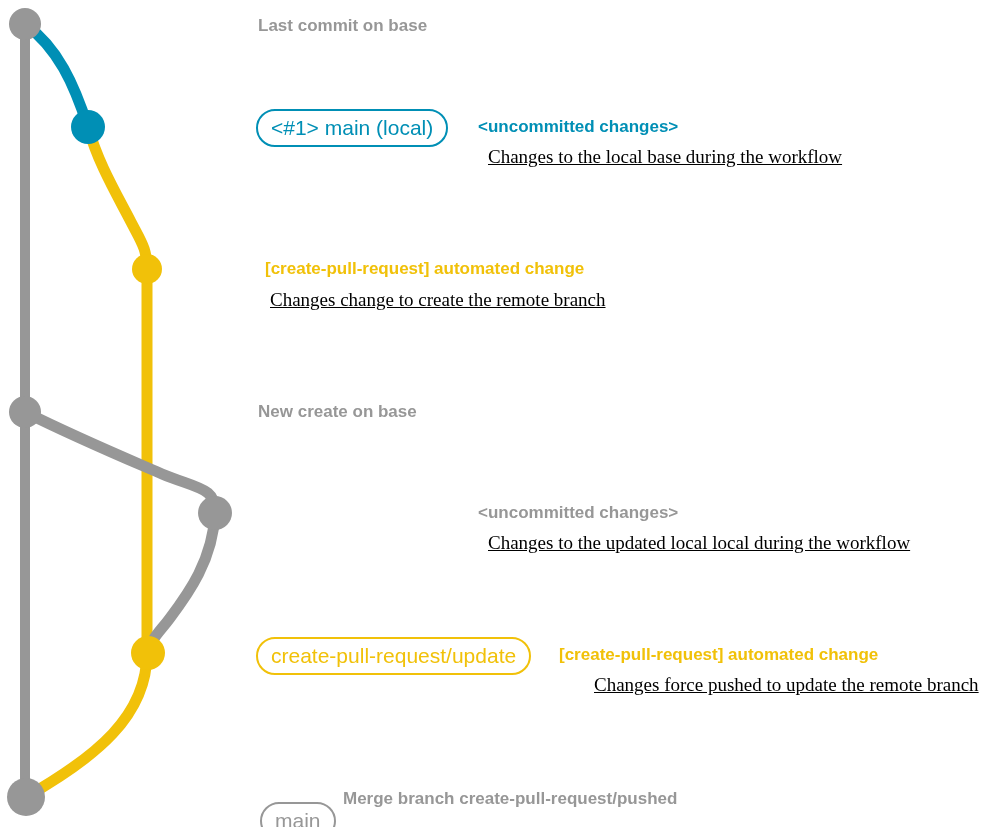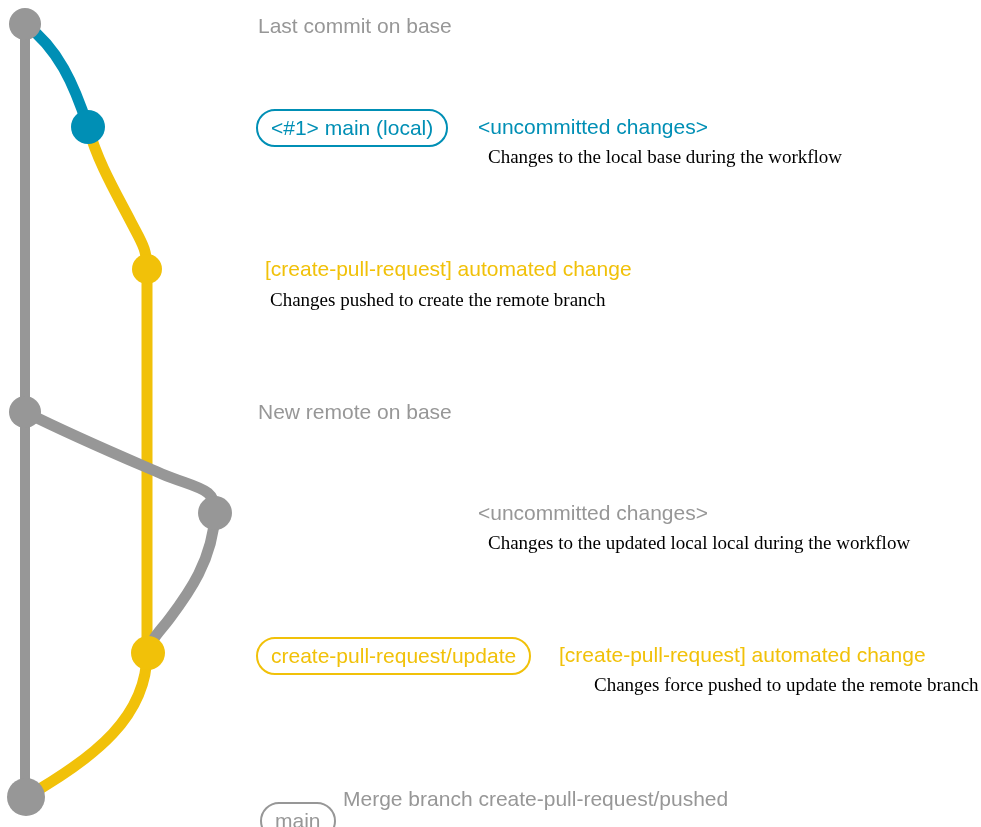--- a/index.html
+++ b/index.html
@@ -22,35 +22,37 @@
   .stroke-gray   { stroke: var(--gray);   fill: none; }
   .stroke-blue   { stroke: var(--blue);   fill: none; }
   .stroke-yellow { stroke: var(--yellow); fill: none; }
   .fill-gray   { fill: var(--gray); }
   .fill-blue   { fill: var(--blue); }
   .fill-yellow { fill: var(--yellow); }
 
   .msg {
     position: absolute;
     font-family: "Liberation Sans", sans-serif;
-    font-size: 21px;
+    font-size: 17px;
     line-height: 25px;
     white-space: nowrap;
+    font-weight: bold;
   }
   .msg.gray   { color: var(--gray); }
   .msg.blue   { color: var(--blue); }
   .msg.yellow { color: var(--yellow); margin-left: 7px; }
 
   .annotation {
     position: absolute;
     font-family: "Liberation Serif", serif;
     font-size: 19px;
     line-height: 22px;
     color: #000000;
     white-space: nowrap;
+    text-decoration: underline;
   }
 
   .branch-box {
     position: absolute;
     box-sizing: border-box;
     font-family: "Liberation Sans", sans-serif;
     font-size: 21px;
     line-height: 23px;
     padding: 5px 13px 6px 13px;
     border: 2px solid;
@@ -88,23 +90,23 @@
     <circle class="fill-gray" cx="26" cy="797" r="19"></circle>
   </svg>
 
   <div class="msg gray" style="left:258px; top:13px;">Last commit on base</div>
 
   <div class="branch-box blue" style="left:256px; top:109px;">&lt;#1&gt; main (local)</div>
   <div class="msg blue" style="left:478px; top:114px;">&lt;uncommitted changes&gt;</div>
   <div class="annotation" style="left:488px; top:146px;">Changes to the local base during the workflow</div>
 
   <div class="msg yellow" style="left:258px; top:256px;">[create-pull-request] automated change</div>
-  <div class="annotation" style="left:270px; top:289px;">Changes pushed to create the remote branch</div>
+  <div class="annotation" style="left:270px; top:289px;">Changes change to create the remote branch</div>
 
-  <div class="msg gray" style="left:258px; top:399px;">New remote on base</div>
+  <div class="msg gray" style="left:258px; top:399px;">New create on base</div>
 
   <div class="msg gray" style="left:478px; top:500px;">&lt;uncommitted changes&gt;</div>
   <div class="annotation" style="left:488px; top:532px;">Changes to the updated local local during the workflow</div>
 
   <div class="branch-box yellow" style="left:256px; top:637px;">create-pull-request/update</div>
   <div class="msg yellow" style="left:552px; top:642px;">[create-pull-request] automated change</div>
   <div class="annotation" style="left:594px; top:674px;">Changes force pushed to update the remote branch</div>
 
   <div class="branch-box gray" style="left:260px; top:779px;margin-top:23px;">main</div>
   <div class="msg gray" style="left:343px; top:786px;">Merge branch create-pull-request/pushed</div>

